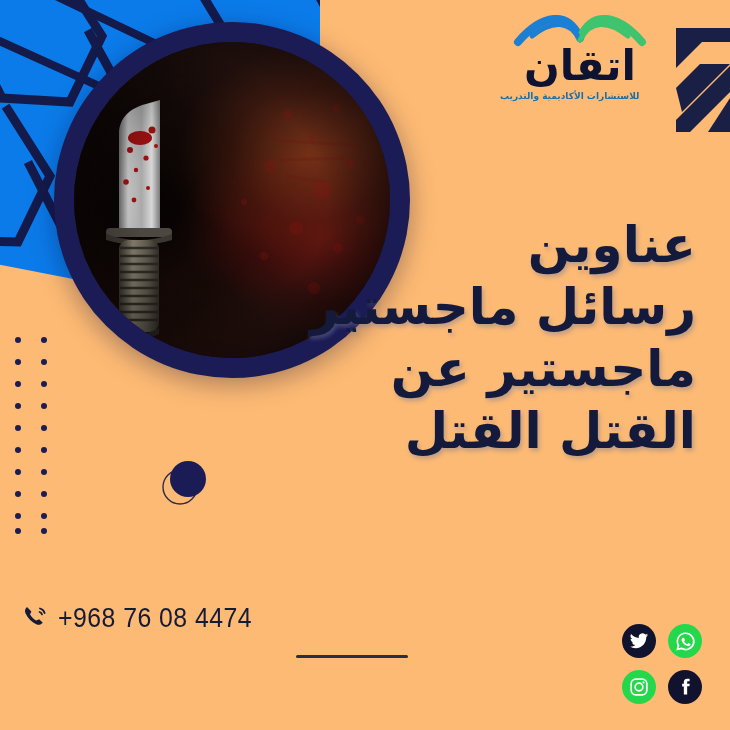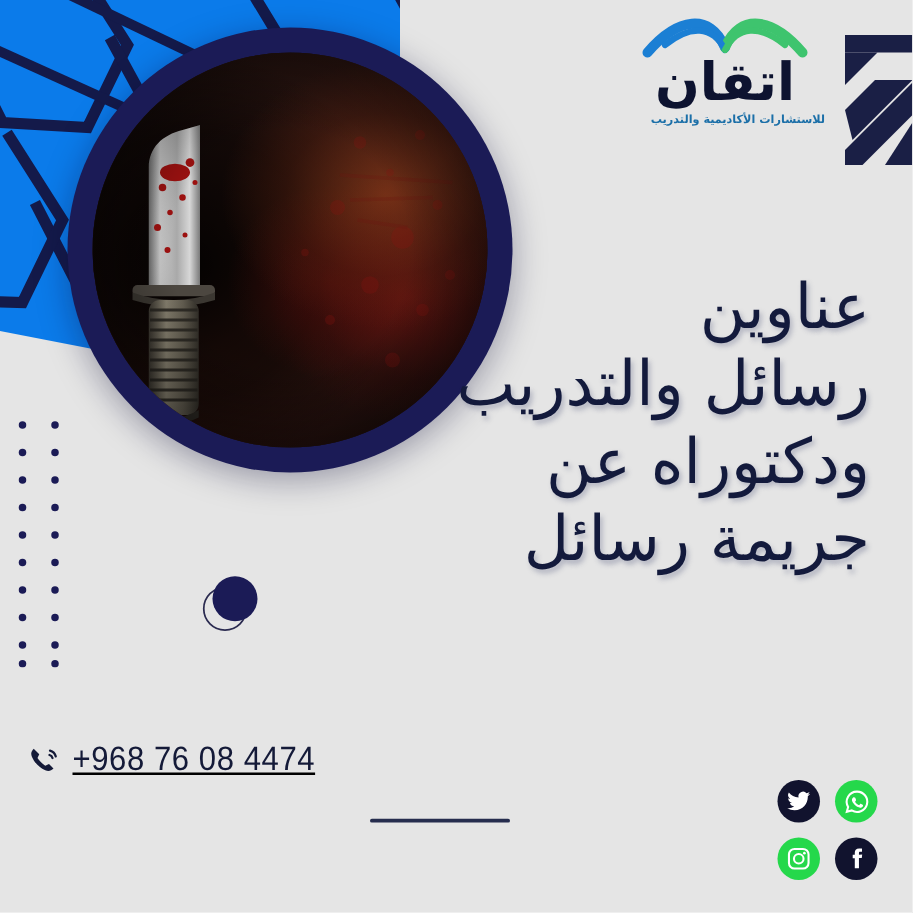--- a/index.html
+++ b/index.html
@@ -4,21 +4,21 @@
 <style>
   html,body{margin:0;padding:0;}
   body{
     width:730px;height:730px;overflow:hidden;
     background:#ffffff;
     font-family:"DejaVu Sans", sans-serif;
     position:relative;
   }
   #poster{
     position:absolute;inset:0;width:730px;height:730px;
-    background:#e5e5e5;overflow:hidden;
+    background:#fdba74;overflow:hidden;
   }
 
   
   .blue-panel{
     position:absolute;left:-10px;top:-10px;width:330px;height:310px;
     background:#0b7bea;
     clip-path:polygon(0 0, 100% 0, 100% 62%, 58% 100%, 0 88%);
     overflow:hidden;
   }
   .blue-panel svg{position:absolute;left:0;top:0;}
@@ -64,49 +64,49 @@
 
   
   .circle-motif{position:absolute;left:158px;top:455px;width:56px;height:52px;}
 
   
   .headline{
     position:absolute;right:34px;top:214px;width:400px;
     text-align:right;direction:rtl;
     font-family:"DejaVu Sans", sans-serif;
     color:#131a3c;
-    font-weight:400;
+    font-weight:700;
     font-size:50px;
     line-height:1.24;
     letter-spacing:0px;
     text-shadow:2px 3px 4px rgba(120,125,150,.45);
   }
   .headline .hl{display:block;white-space:nowrap;}
 
   
   .logo{position:absolute;left:500px;top:8px;width:160px;height:106px;}
   .logo-mark{position:absolute;left:8px;top:0px;width:144px;height:44px;}
   .logo-word{
     position:absolute;left:0;top:34px;width:160px;height:48px;
     text-align:center;direction:rtl;
     font-family:"DejaVu Sans", sans-serif;
     font-weight:700;font-size:42px;line-height:48px;
     color:#0d1330;letter-spacing:-1px;
   }
   .logo-sub{
     position:absolute;left:0;top:82px;width:160px;
-    text-align:right;direction:rtl;
+    text-align:left;direction:rtl;
     font-family:"DejaVu Sans", sans-serif;
     font-weight:700;font-size:9px;line-height:12px;
     color:#1b6fa8;letter-spacing:0px;
   }
 
   
   .contacts{position:absolute;left:18px;top:592px;width:300px;}
-  .c-row{display:flex;align-items:flex-start;height:42px;text-decoration:underline;}
+  .c-row{display:flex;align-items:flex-end;height:42px;}
   .c-ico{width:34px;height:34px;flex:0 0 34px;display:flex;align-items:center;justify-content:center;}
   .c-txt{
     font-family:"Liberation Sans", sans-serif;
     font-weight:400;
     font-size:27px;
     color:#141a38;
     letter-spacing:.5px;
     white-space:nowrap;
     margin-left:6px;
     transform:scaleX(.92);
@@ -290,23 +290,23 @@
       <path d="M134 34 C110 6 84 2 72 30" fill="none" stroke="#3ec46e" stroke-width="8" stroke-linecap="round"></path>
       <path d="M24 28 C44 12 62 12 72 32" fill="none" stroke="#1b7fd4" stroke-width="5" stroke-linecap="round"></path>
       <path d="M120 28 C100 12 82 12 72 32" fill="none" stroke="#3ec46e" stroke-width="5" stroke-linecap="round"></path>
     </svg>
     <div class="logo-word">اتقان</div>
     <div class="logo-sub">للاستشارات الأكاديمية والتدريب</div>
   </div>
 
   <div class="headline">
     <span class="hl">عناوين</span>
-    <span class="hl">رسائل والتدريب</span>
-    <span class="hl">ودكتوراه عن</span>
-    <span class="hl">جريمة رسائل</span>
+    <span class="hl">رسائل ماجستير</span>
+    <span class="hl">ماجستير عن</span>
+    <span class="hl">القتل القتل</span>
   </div>
 
   <div class="divider"></div>
 
   <div class="contacts">
 
     <div class="c-row">
       <span class="c-ico">
         <svg width="28" height="28" viewBox="0 0 28 28">
           <path d="M6 4 C4 6 3.4 8 4.6 10.6 C6.6 15.2 10.6 19.2 15.2 21.2 C17.8 22.4 19.8 21.8 21.8 19.8 L18.2 16.2 L15.2 17.6 C13 16.2 10.4 13.6 9 11.4 L10.4 8.4 Z" fill="#141a38"></path>

